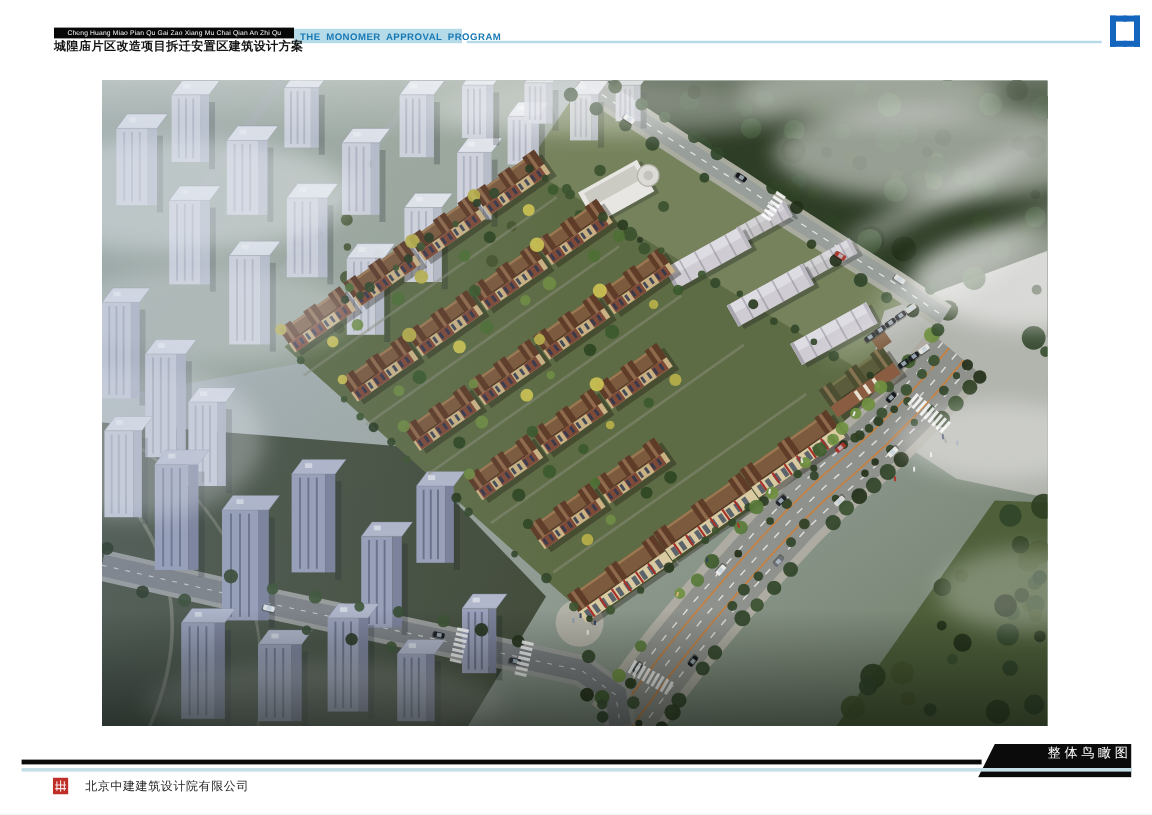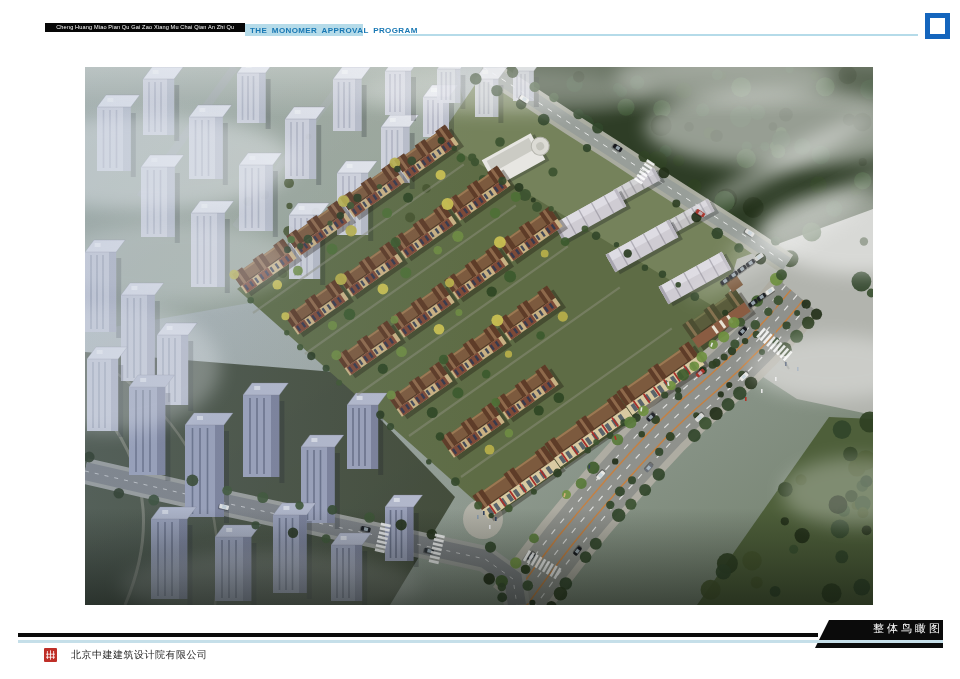--- a/index.html
+++ b/index.html
@@ -3,21 +3,21 @@
 <meta charset="utf-8">
 <style>
   html,body{margin:0;padding:0;background:#e8e8e8;}
   .page{position:relative;width:960px;height:679px;background:#ffffff;overflow:hidden;
         font-family:"Liberation Sans","DejaVu Sans",sans-serif;}
   
   .pinyin-bar{position:absolute;left:45px;top:23px;width:200px;height:9px;background:#070707;
               display:flex;align-items:center;justify-content:center;overflow:visible;}
   .pinyin-text{font-size:8px;color:#ffffff;white-space:nowrap;transform:scale(0.70);
                transform-origin:center center;letter-spacing:0.2px;}
-  .program-bar{position:absolute;left:245px;top:24px;width:118px;height:12px;background:#b5dbe9;
+  .program-bar{position:absolute;left:245px;top:24px;width:140px;height:12px;background:#b5dbe9;
                display:flex;align-items:center;}
   .program-text{font-size:8px;font-weight:bold;color:#1878b4;letter-spacing:0.4px;
                 word-spacing:2px;padding-left:5px;white-space:nowrap;}
   .header-line{position:absolute;left:389px;top:34px;width:529px;height:2px;background:#b5dbe9;}
   .doc-title{position:absolute;left:45px;top:32px;font-size:10px;font-weight:bold;color:#141414;
              letter-spacing:0.4px;white-space:nowrap;}
   .fs{position:absolute;left:925px;top:13px;width:25px;height:26px;cursor:pointer;}
   .fs i{position:absolute;width:9px;height:9px;border:0 solid #1465bd;}
   .fs .ca{left:0;top:0;border-left-width:5px;border-top-width:5px;}
   .fs .cb{right:0;top:0;border-right-width:5px;border-top-width:5px;}
@@ -43,20 +43,21 @@
   <div class="pinyin-bar">
     <span class="pinyin-text">Cheng Huang Miao Pian Qu Gai Zao Xiang Mu Chai Qian An Zhi Qu</span>
   </div>
 
   <div class="program-bar">
     <span class="program-text">THE MONOMER APPROVAL PROGRAM</span>
   </div>
 
   <div class="header-line"></div>
 
+  <div class="doc-title">城隍庙片区改造项目拆迁安置区建筑设计方案</div>
 
   <div class="fs">
     <i class="ca"></i>
     <i class="cb"></i>
     <i class="cc"></i>
     <i class="cd"></i>
   </div>
 
   <div class="render-wrap">
     <svg id="render-svg" viewBox="0 0 788 538" width="788" height="538">

